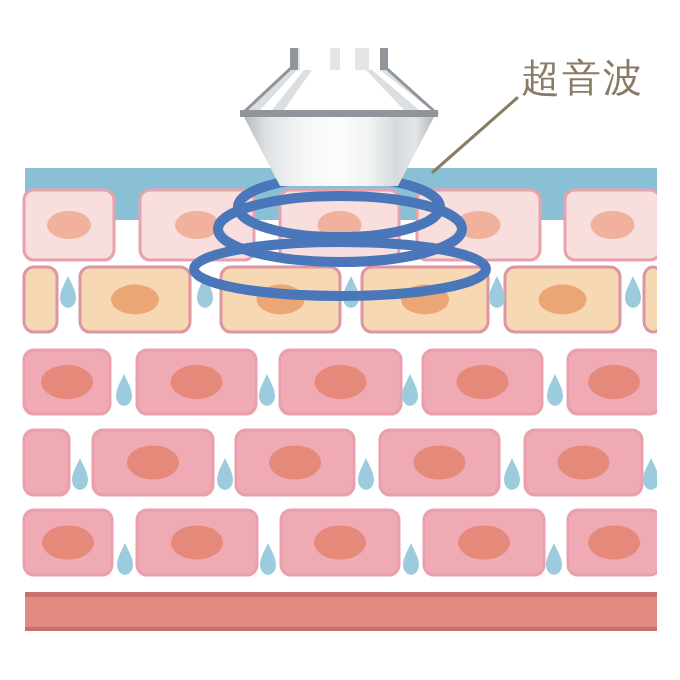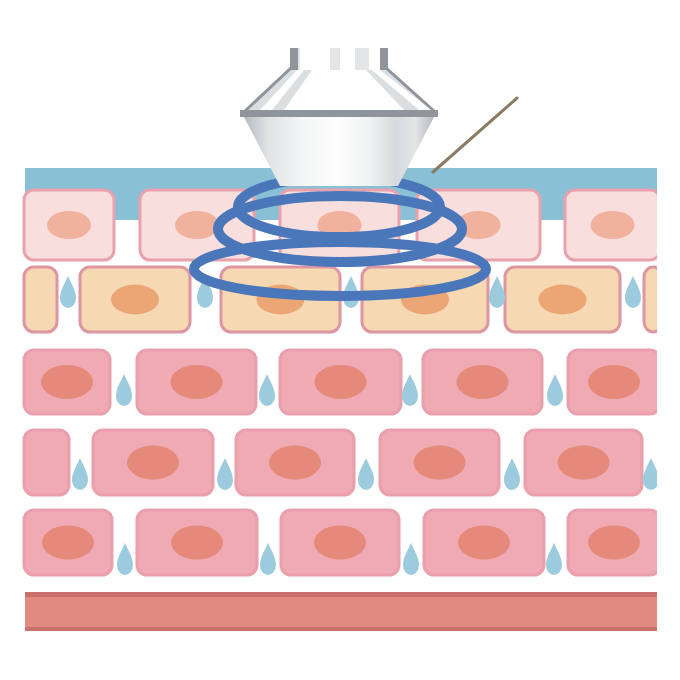--- a/index.html
+++ b/index.html
@@ -113,13 +113,14 @@
         <polygon points="372,70 380,70 431,110 419,110" fill="#ffffff"></polygon>
         <rect x="240" y="110" width="198" height="7" fill="#8f959a"></rect>
         <rect x="290" y="48" width="98" height="22" fill="#e3e5e7"></rect>
         <rect x="300" y="48" width="30" height="22" fill="#ffffff"></rect>
         <rect x="340" y="48" width="15" height="22" fill="#ffffff"></rect>
         <rect x="369" y="48" width="13" height="22" fill="#ffffff"></rect>
         <rect x="290" y="48" width="8" height="22" fill="#8f959a"></rect>
         <rect x="380" y="48" width="8" height="22" fill="#8f959a"></rect>
       </g>
     </svg>
+  <div class="us-label" style="color: rgb(138, 123, 100);">超音波</div>
 </div>
 
 </body></html>

